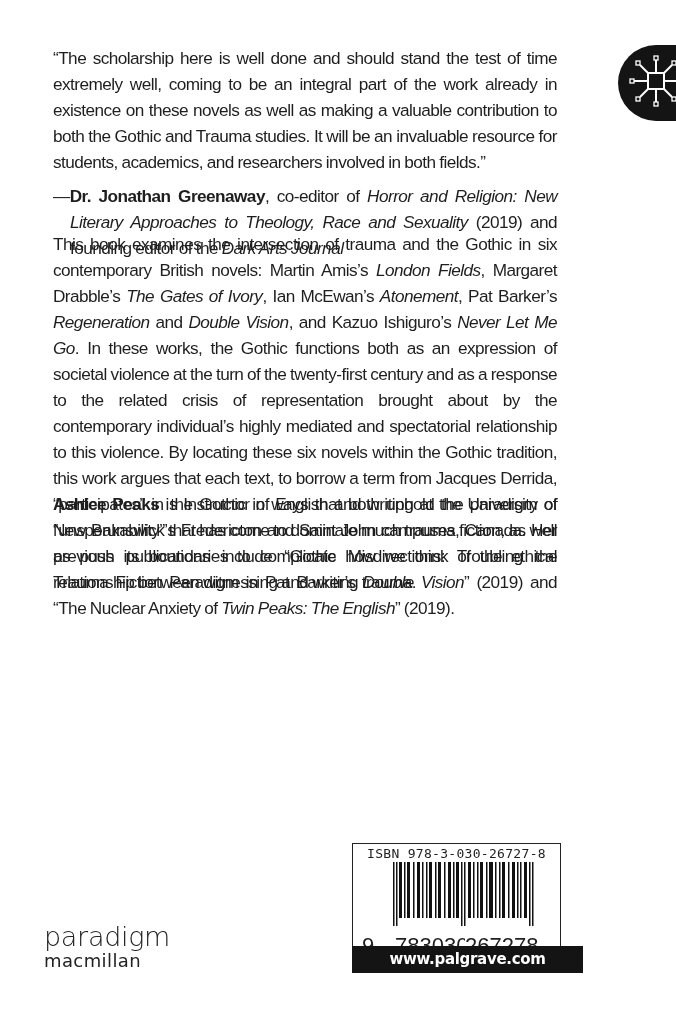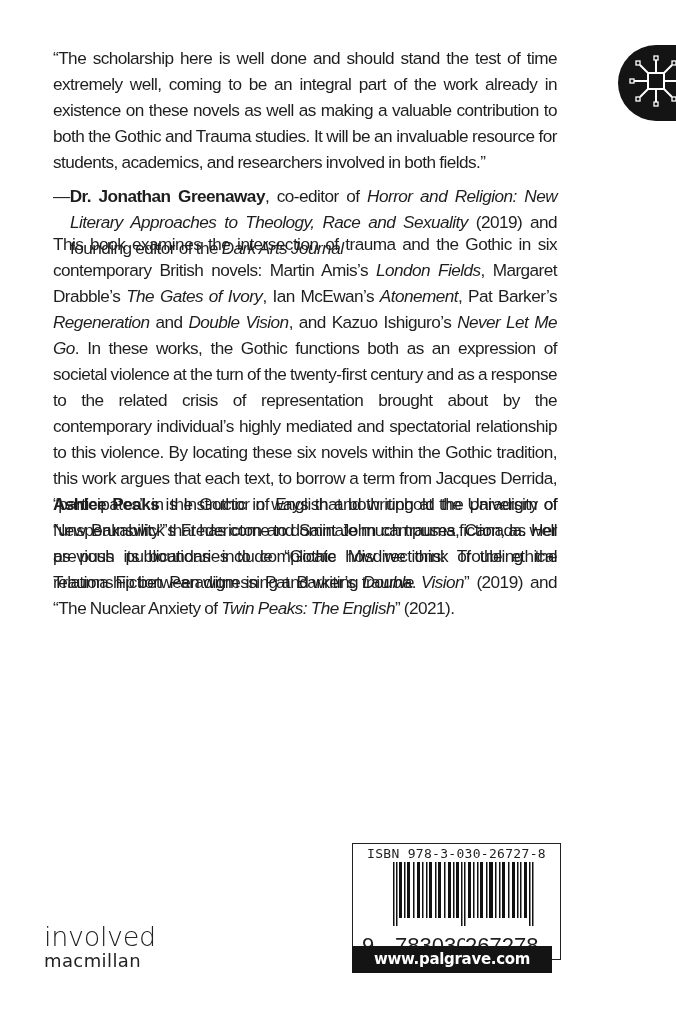--- a/index.html
+++ b/index.html
@@ -43,39 +43,39 @@
       position: absolute; left: 0; right: 0; top: 2px; text-align: center;
       font-family: "DejaVu Sans Mono", "Liberation Mono", monospace; font-size: 13px; letter-spacing: 0.3px;
     }
     .bars { position: absolute; left: 40px; top: 18px; }
     .digits {
       position: absolute; left: 0; right: 0; bottom: 0; height: 26px;
       font-family: "Liberation Sans", sans-serif; font-size: 22px; line-height: 26px;
     }
     .digits span { position: absolute; background: #fff; }
     .url-bar {
-      position: absolute; left: 352px; top: 946px; width: 200px; height: 27px;
+      position: absolute; left: 352px; top: 946px; width: 231px; height: 27px;
       background: #141414; color: #fff; text-align: center;
       font-family: "DejaVu Sans", sans-serif; font-size: 15px; line-height: 27px; font-weight: bold; letter-spacing: -0.3px;
     }
   </style>
 </head>
 <body>
 
 <div class="col" id="blurb">
   <p>“The scholarship here is well done and should stand the test of time extremely well, coming to be an integral part of the work already in existence on these novels as well as making a valuable contribution to both the Gothic and Trauma studies. It will be an invaluable resource for students, academics, and researchers involved in both fields.”</p>
   <p class="attrib"><span>—</span><b>Dr. Jonathan Greenaway</b><span>, co-editor of </span><i>Horror and Religion: New Literary Approaches to Theology, Race and Sexuality</i><span> (2019) and founding editor of the </span><i>Dark Arts Journal</i></p>
 </div>
 
 <div class="col" id="desc">
   <p><span>This book examines the intersection of trauma and the Gothic in six contemporary British novels: Martin Amis’s </span><i>London Fields</i><span>, Margaret Drabble’s </span><i>The Gates of Ivory</i><span>, Ian McEwan’s </span><i>Atonement</i><span>, Pat Barker’s </span><i>Regeneration</i><span> and </span><i>Double Vision</i><span>, and Kazuo Ishiguro’s </span><i>Never Let Me Go</i><span>. In these works, the Gothic functions both as an expression of societal violence at the turn of the twenty-first century and as a response to the related crisis of representation brought about by the contemporary individual’s highly mediated and spectatorial relationship to this violence. By locating these six novels within the Gothic tradition, this work argues that each text, to borrow a term from Jacques Derrida, “participates” in the Gothic in ways that both uphold the paradigm of “unspeakability” that has come to dominate much trauma fiction, as well as push its boundaries to complicate how we think of the ethical relationship between witnessing and writing trauma.</span></p>
 </div>
 
 <div class="col" id="bio">
-  <p><b>Ashlee Peaks</b><span> is Instructor of English and writing at the University of New Brunswick’s Fredericton and Saint John campuses, Canada. Her previous publications include “Gothic Misdirections: Troubling the Trauma Fiction Paradigm in Pat Barker’s </span><i>Double Vision</i><span>” (2019) and “The Nuclear Anxiety of </span><i>Twin Peaks: The English</i><span>” (2021).</span></p>
+  <p><b>Ashlee Peaks</b><span> is Instructor of English and writing at the University of New Brunswick’s Fredericton and Saint John campuses, Canada. Her previous publications include “Gothic Misdirections: Troubling the Trauma Fiction Paradigm in Pat Barker’s </span><i>Double Vision</i><span>” (2019) and “The Nuclear Anxiety of </span><i>Twin Peaks: The English</i><span>” (2019).</span></p>
 </div>
 
 <div class="badge">
   <svg width="64" height="64" viewBox="0 0 64 64" fill="none" stroke="#fff" stroke-width="2">
     <rect x="22" y="22" width="16" height="16"></rect>
     <line x1="30" y1="22" x2="30" y2="9"></line>
       <rect x="28" y="5" width="4" height="4" stroke-width="1.3"></rect>
     <line x1="30" y1="38" x2="30" y2="51"></line>
       <rect x="28" y="51" width="4" height="4" stroke-width="1.3"></rect>
     <line x1="22" y1="30" x2="8" y2="30"></line>
@@ -87,21 +87,21 @@
     <polyline points="38,22 42,18 46,14"></polyline>
       <rect x="46" y="10" width="4" height="4" stroke-width="1.3"></rect>
     <polyline points="22,38 18,42 14,46"></polyline>
       <rect x="10" y="46" width="4" height="4" stroke-width="1.3"></rect>
     <polyline points="38,38 42,42 46,46"></polyline>
       <rect x="46" y="46" width="4" height="4" stroke-width="1.3"></rect>
   </svg>
 </div>
 
 <div class="logo">
-  <div class="l1">involved</div>
+  <div class="l1">paradigm</div>
   <div class="l2">macmillan</div>
 </div>
 
 <div class="isbn-box">
   <div class="isbn-label">ISBN 978-3-030-26727-8</div>
   <svg class="bars" width="150" height="64" viewBox="0 0 150 64">
     <g fill="#111">
       <rect x="0" y="0" width="1.5" height="64"></rect>
         <rect x="3" y="0" width="1.5" height="64"></rect>
       <rect x="6" y="0" width="3" height="56"></rect>

